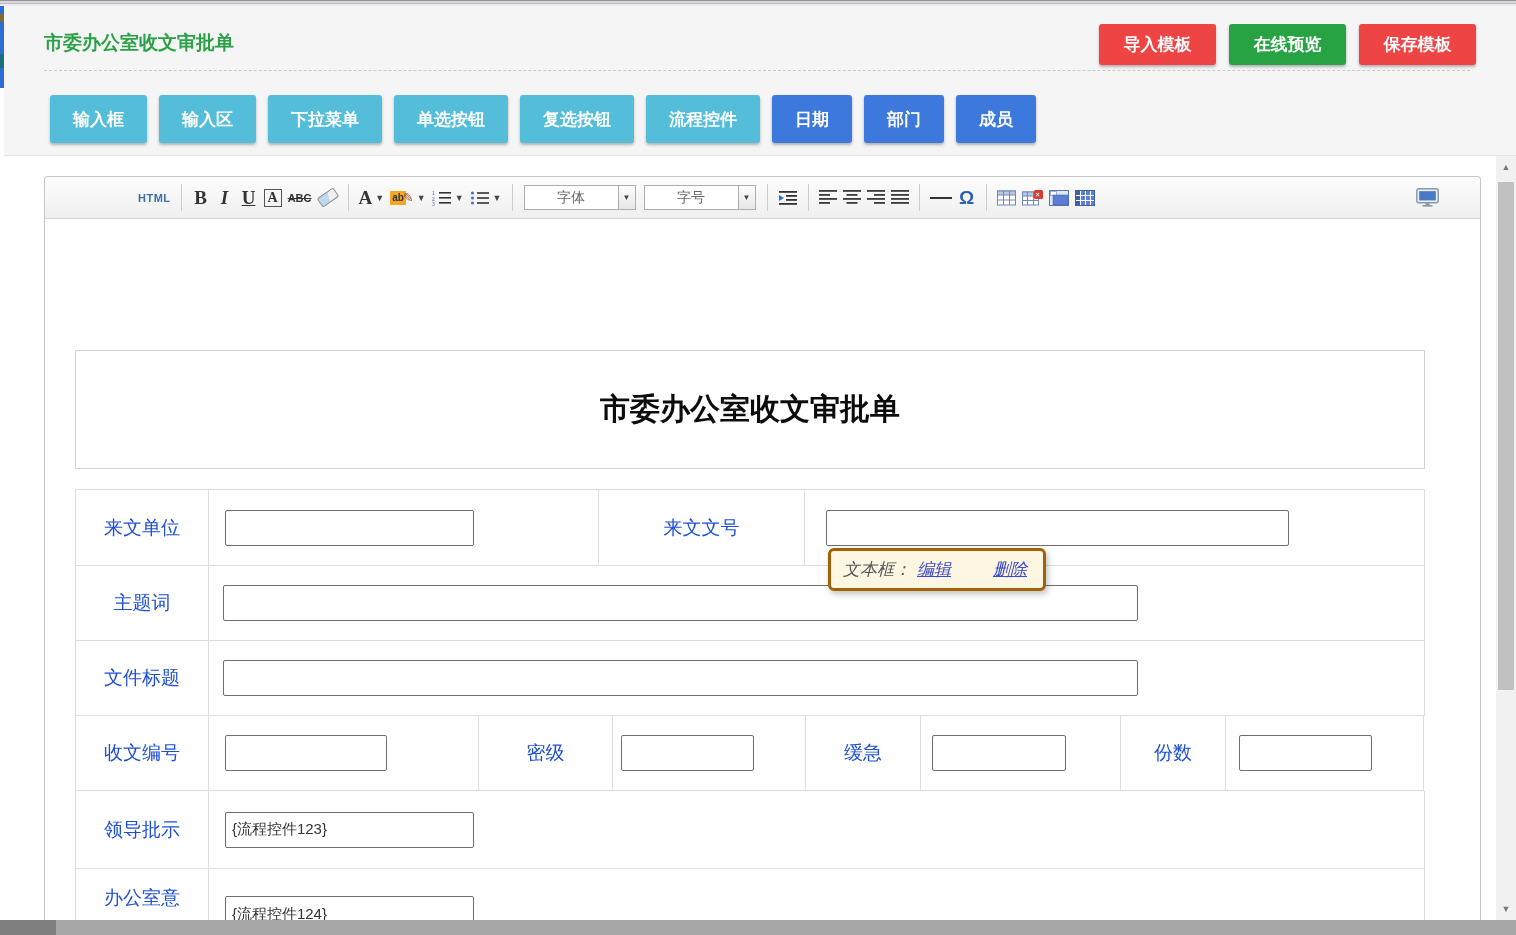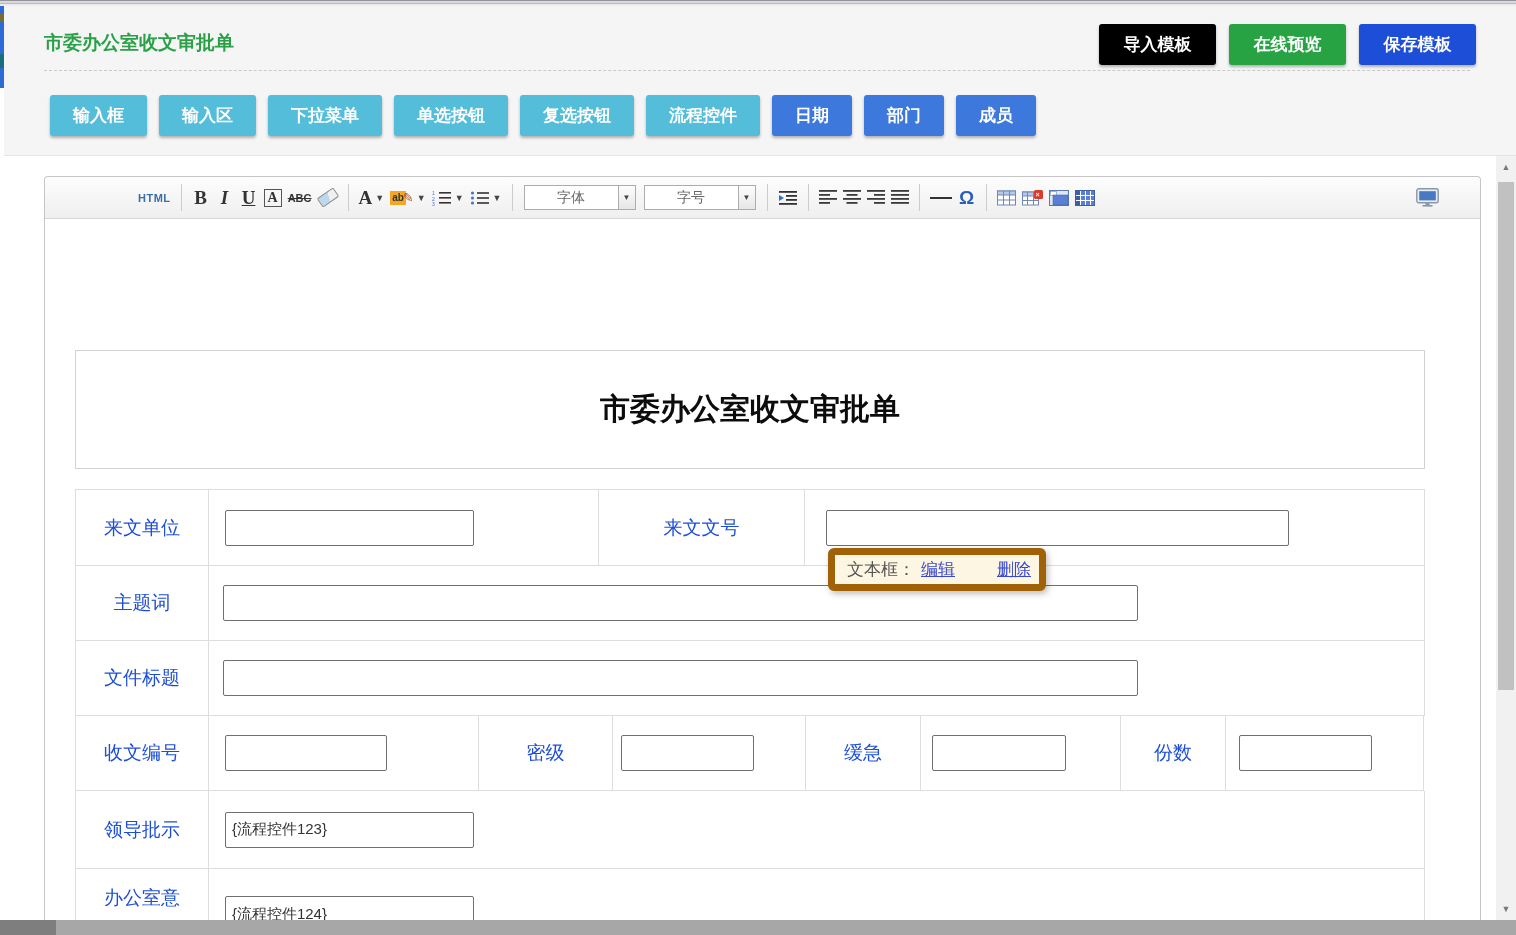--- a/index.html
+++ b/index.html
@@ -19,25 +19,25 @@
   
   .header { position:absolute; left:4px; top:6px; right:0; height:150px; background:#f5f5f5;
     border-bottom:1px solid #e3e3e3; }
   .page-title { position:absolute; left:40px; top:24px; font-size:19px; font-weight:bold; color:#2aa147;
     font-family:"Liberation Serif","DejaVu Serif",serif; }
   .dashed-sep { position:absolute; left:40px; right:46px; top:64px; border-top:1px dashed #c9c9c9; }
   .top-actions { position:absolute; right:40px; top:18px; display:flex; gap:13px; }
   .abtn { height:41px; min-width:117px; padding:0 18px; border:none; border-radius:3px; color:#fff;
     font-size:17px; font-weight:bold; box-shadow:0 2px 3px rgba(0,0,0,.28); cursor:pointer;
     font-family:inherit; }
-  .abtn.import { background:#000000;margin-left:8px; }
+  .abtn.import { background:#ef4444;margin-left:8px; }
   .abtn.preview { background:#28a344; }
-  .abtn.save { background:#1d4ed8; }
+  .abtn.save { background:#ef4444; }
   .widget-row { position:absolute; left:46px; top:89px; display:flex; gap:12px; }
-  .wbtn { height:41px; padding:0 23px; border:none; border-radius:3px; color:#fff; font-size:17px;
+  .wbtn { height:48px; padding:0 23px; border:none; border-radius:3px; color:#fff; font-size:17px;
     font-weight:bold; box-shadow:0 2px 3px rgba(0,0,0,.28); cursor:pointer; font-family:inherit; }
   .wbtn.sky { background:#53bdda; }
   .wbtn.royal { background:#3d78dd; }
 
   
   .editor { position:absolute; left:44px; top:176px; width:1437px; height:759px;
     border:1px solid #c6c6c6; border-bottom:none; border-radius:4px 4px 0 0; background:#fff; }
   .toolbar { height:42px; background:linear-gradient(#fdfdfd,#efefef); border-bottom:1px solid #d5d5d5;
     border-radius:4px 4px 0 0; display:flex; align-items:center; padding:0 38px 0 90px; }
   .tbtn { display:flex; align-items:center; justify-content:center; min-width:24px; height:30px;
@@ -82,22 +82,22 @@
   .w313{width:249px; margin-left:16px} .w463{width:463px; margin-left:21px}
   .w915{width:915px; margin-left:14px} .w162{width:162px; margin-left:16px}
   .w133i{width:133px; margin-left:8px} .w134i{width:134px; margin-left:11px}
   .w133j{width:133px; margin-left:13px}
   .r6 .fcell { align-items:flex-start; }
   .r6 .lblc { padding-top:16px; }
   .r6 .inpc { padding-top:27px; }
 
   
   .tooltip { position:absolute; left:828px; top:548px; width:218px; height:43px; background:#fdf6e2;
-    border:7px solid #a16207; border-radius:6px; box-shadow:2px 3px 6px rgba(0,0,0,.25); z-index:60;
-    display:flex; align-items:center; padding-left:12px; font-size:17px; }
+    border:3px solid #a16207; border-radius:6px; box-shadow:2px 3px 6px rgba(0,0,0,.25); z-index:60;
+    display:flex; align-items:center; padding-left:12px; font-size:17px;font-style:italic; }
   .tt-prefix { color:#555; }
   .tt-link { color:#3949d0; text-decoration:underline; cursor:pointer; }
   .tt-edit { margin-left:6px; }
   .tt-del { margin-left:42px; }
 
   
   .vscroll { position:absolute; right:0; top:156px; width:20px; height:764px; background:#f1f1f1; z-index:80; }
   .sb-up { position:absolute; top:2px; left:0; width:20px; height:18px; color:#7a7a7a; font-size:9px;
     display:flex; align-items:center; justify-content:center; }
   .sb-thumb { position:absolute; top:26px; left:2px; width:16px; height:508px; background:#c1c1c1; }

